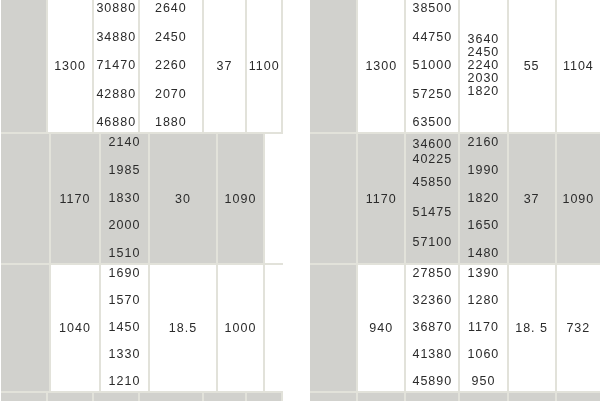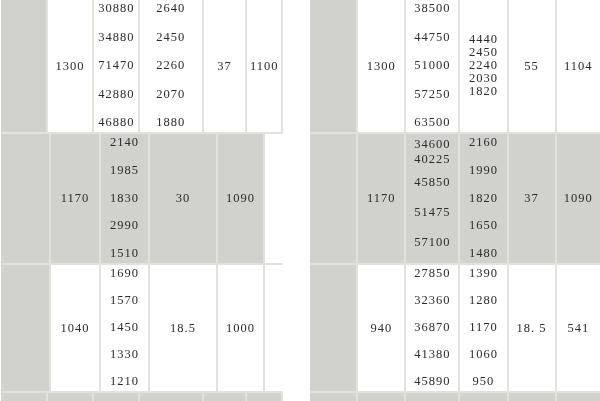--- a/index.html
+++ b/index.html
@@ -14,21 +14,21 @@
   .spec-table.right{left:310px;width:290px;}
   .trow{display:flex;flex-direction:row;}
   .trow + .trow{border-top:2px solid #e2e2da;}
   .trow.g1{height:132px;}
   .trow.g2{height:129px;}
   .trow.g3{height:126px;}
   .trow.strip{height:8px;}
   .cell{
     box-sizing:border-box;border-right:2px solid #e2e2da;
     display:flex;align-items:center;justify-content:center;
-    background:#ffffff;overflow:hidden;font-family:Liberation Serif, serif;
+    background:#ffffff;overflow:hidden;
   }
   .spec-table.right .cell:last-child{border-right:none;}
   
   .spec-table.left  .cell:nth-child(1){width:50px;}
   .spec-table.left  .cell:nth-child(2){width:50px;}
   .spec-table.left  .cell:nth-child(3){width:49px;}
   .spec-table.left  .cell:nth-child(4){width:68px;}
   .spec-table.left  .cell:nth-child(5){width:47px;}
   .spec-table.left  .cell:nth-child(6){width:38px;}
   .spec-table.right .cell:nth-child(1){width:50px;}
@@ -83,21 +83,21 @@
 
   <div class="trow g2 gray">
     <div class="cell"></div>
     <div class="cell">
         <span>1170</span>
       </div>
     <div class="cell lines">
         <span class="ln">2140</span>
         <span class="ln">1985</span>
         <span class="ln">1830</span>
-        <span class="ln">2990</span>
+        <span class="ln">2000</span>
         <span class="ln">1510</span>
       </div>
     <div class="cell">
         <span>30</span>
       </div>
     <div class="cell">
         <span>1090</span>
       </div>
   </div>
 
@@ -139,21 +139,21 @@
         <span>1300</span>
       </div>
     <div class="cell lines">
         <span class="ln">38500</span>
         <span class="ln">44750</span>
         <span class="ln">51000</span>
         <span class="ln">57250</span>
         <span class="ln">63500</span>
       </div>
     <div class="cell lines tight">
-        <span class="ln">4440</span>
+        <span class="ln">3640</span>
         <span class="ln">2450</span>
         <span class="ln">2240</span>
         <span class="ln">2030</span>
         <span class="ln">1820</span>
       </div>
     <div class="cell">
         <span>55</span>
       </div>
     <div class="cell">
         <span>1104</span>
@@ -203,21 +203,21 @@
         <span class="ln">1390</span>
         <span class="ln">1280</span>
         <span class="ln">1170</span>
         <span class="ln">1060</span>
         <span class="ln">950</span>
       </div>
     <div class="cell">
         <span>18. 5</span>
       </div>
     <div class="cell">
-        <span>541</span>
+        <span>732</span>
       </div>
   </div>
 
   <div class="trow strip">
     <div class="cell"></div>
       <div class="cell"></div>
     <div class="cell"></div>
       <div class="cell"></div>
     <div class="cell"></div>
       <div class="cell"></div>

